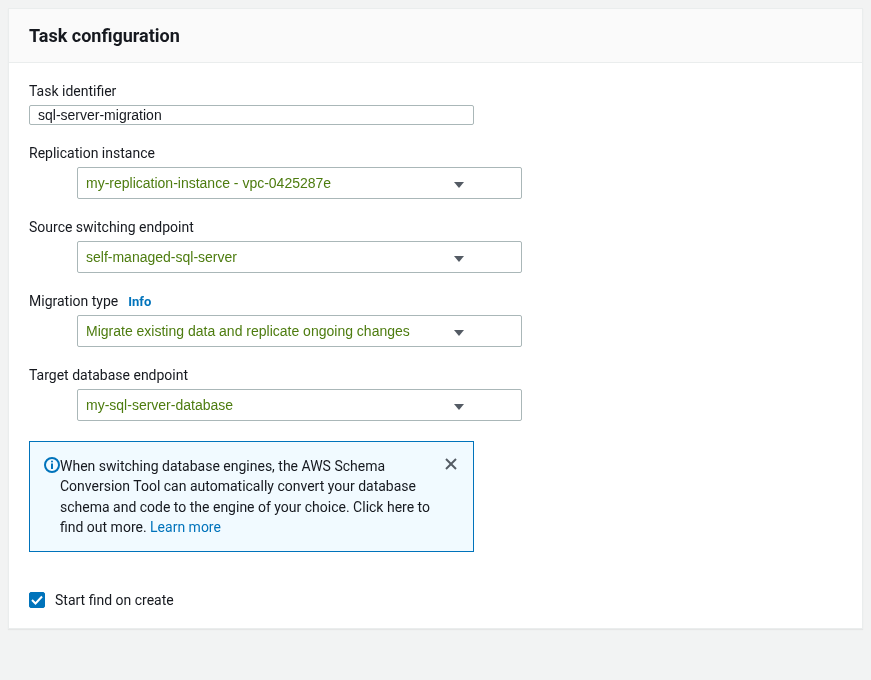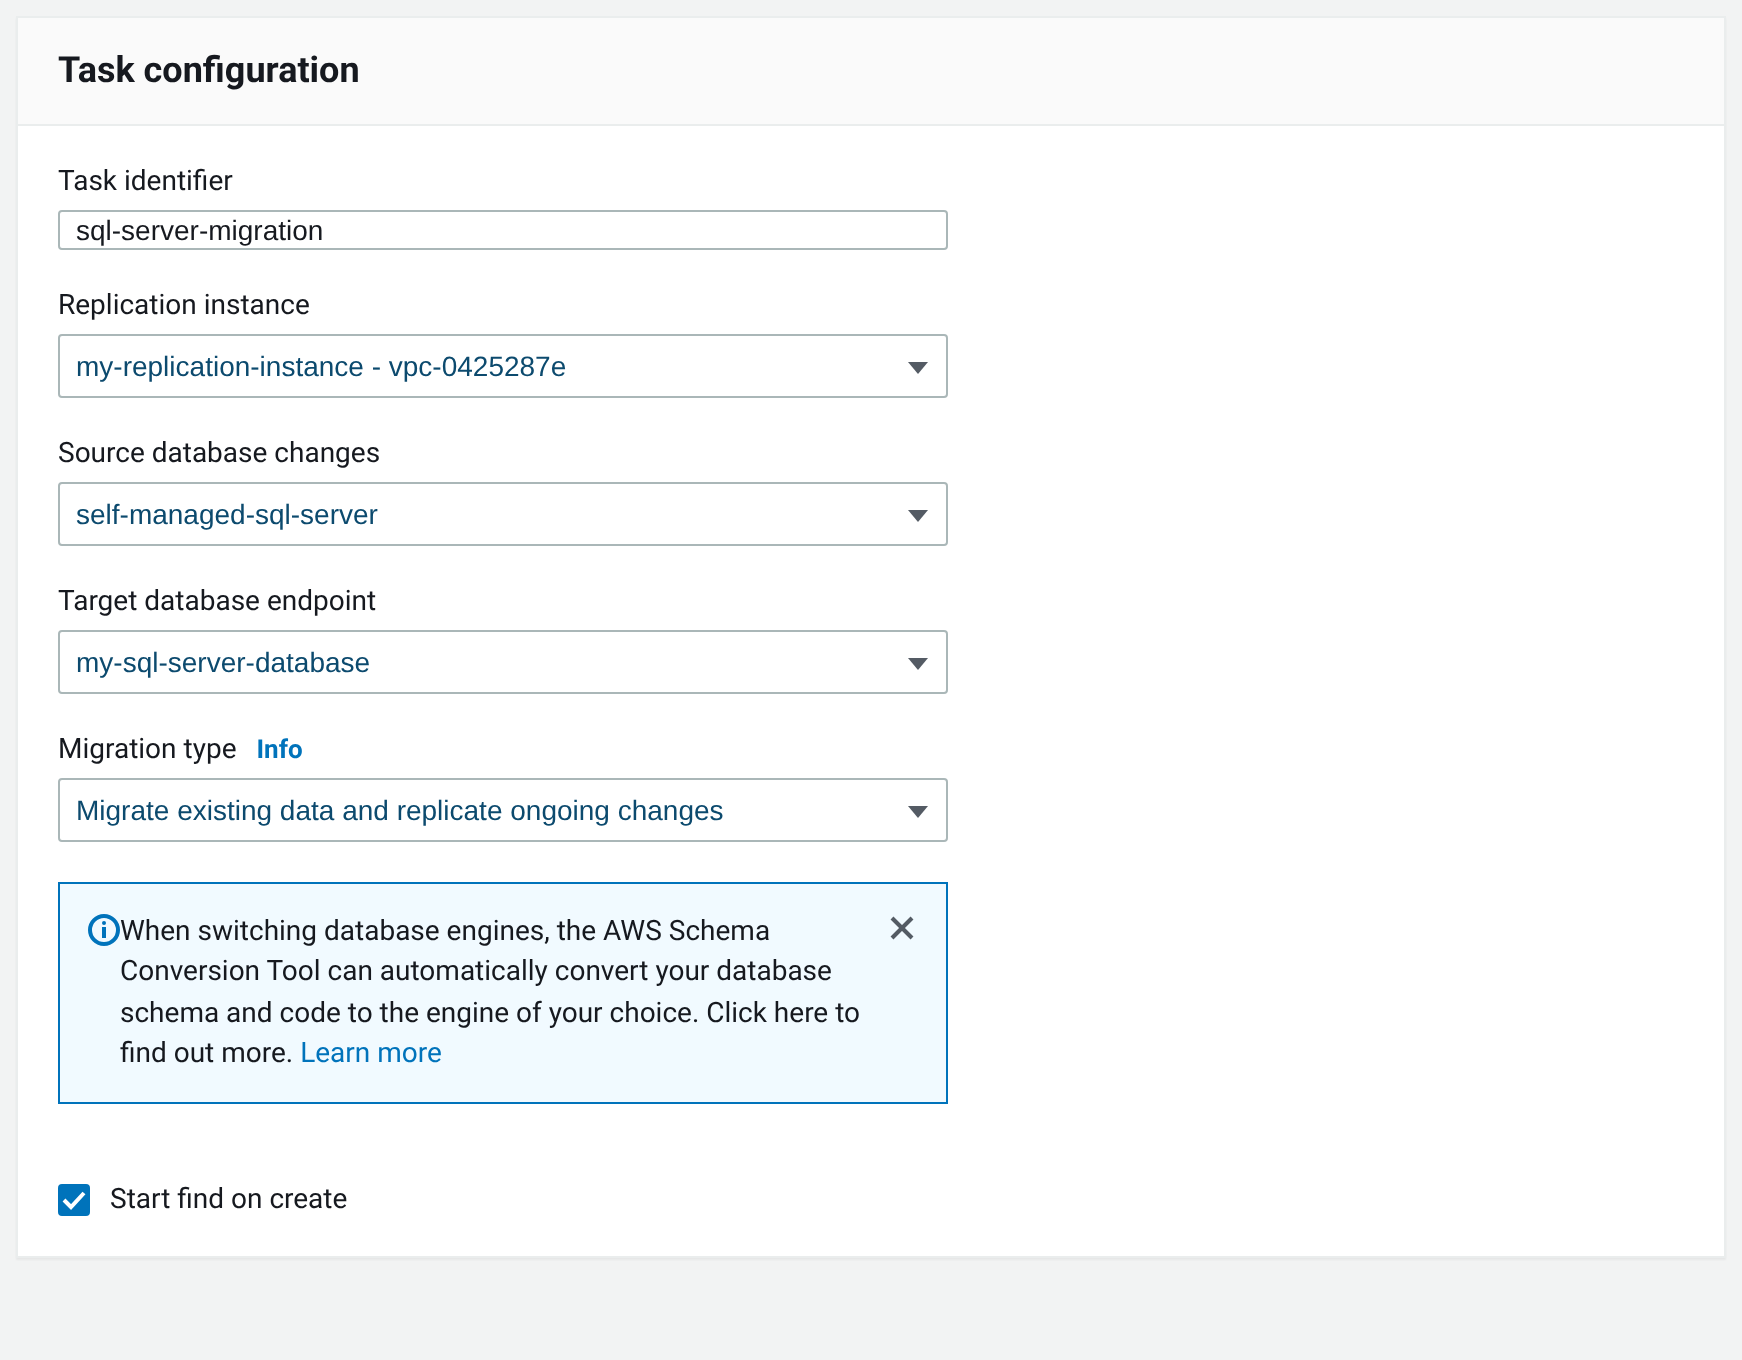--- a/index.html
+++ b/index.html
@@ -68,25 +68,26 @@
     .select-wrapper {
       position: relative;
       width: 100%;
     }
     .select-input {
       width: 100%;
       padding: 6px 32px 6px 8px;
       border: 1px solid #aab7b8;
       border-radius: 2px;
       font-size: 14px;
-      color: #0c4a6e;
+      color: #4d7c0f;
       background: #ffffff;
       height: 32px;
       appearance: none;
       cursor: pointer;
+      margin-left: 48px;
     }
     .select-caret {
       position: absolute;
       right: 10px;
       top: 50%;
       transform: translateY(-50%);
       pointer-events: none;
     }
     .alert {
       display: flex;
@@ -168,55 +169,55 @@
         </select>
         <span class="select-caret">
           <svg width="10" height="6" viewBox="0 0 10 6">
               <path d="M0 0 L5 6 L10 0 Z" fill="#545b64"></path>
             </svg>
         </span>
       </div>
     </div>
 
     <div class="form-group">
-      <label class="form-label">Source database changes</label>
+      <label class="form-label">Source switching endpoint</label>
       <div class="select-wrapper">
         <select class="select-input">
           <option>self-managed-sql-server</option>
-        </select>
-        <span class="select-caret">
-          <svg width="10" height="6" viewBox="0 0 10 6">
-              <path d="M0 0 L5 6 L10 0 Z" fill="#545b64"></path>
-            </svg>
-        </span>
-      </div>
-    </div>
-
-    <div class="form-group">
-      <label class="form-label">Target database endpoint</label>
-      <div class="select-wrapper">
-        <select class="select-input">
-          <option>my-sql-server-database</option>
         </select>
         <span class="select-caret">
           <svg width="10" height="6" viewBox="0 0 10 6">
               <path d="M0 0 L5 6 L10 0 Z" fill="#545b64"></path>
             </svg>
         </span>
       </div>
     </div>
 
     <div class="form-group">
       <div class="form-label-row">
         <label class="form-label" style="margin-bottom:0">Migration type</label>
         <a class="info-link">Info</a>
       </div>
       <div class="select-wrapper">
         <select class="select-input">
           <option>Migrate existing data and replicate ongoing changes</option>
+        </select>
+        <span class="select-caret">
+          <svg width="10" height="6" viewBox="0 0 10 6">
+              <path d="M0 0 L5 6 L10 0 Z" fill="#545b64"></path>
+            </svg>
+        </span>
+      </div>
+    </div>
+
+    <div class="form-group">
+      <label class="form-label">Target database endpoint</label>
+      <div class="select-wrapper">
+        <select class="select-input">
+          <option>my-sql-server-database</option>
         </select>
         <span class="select-caret">
           <svg width="10" height="6" viewBox="0 0 10 6">
               <path d="M0 0 L5 6 L10 0 Z" fill="#545b64"></path>
             </svg>
         </span>
       </div>
     </div>
 
     <div class="alert">

